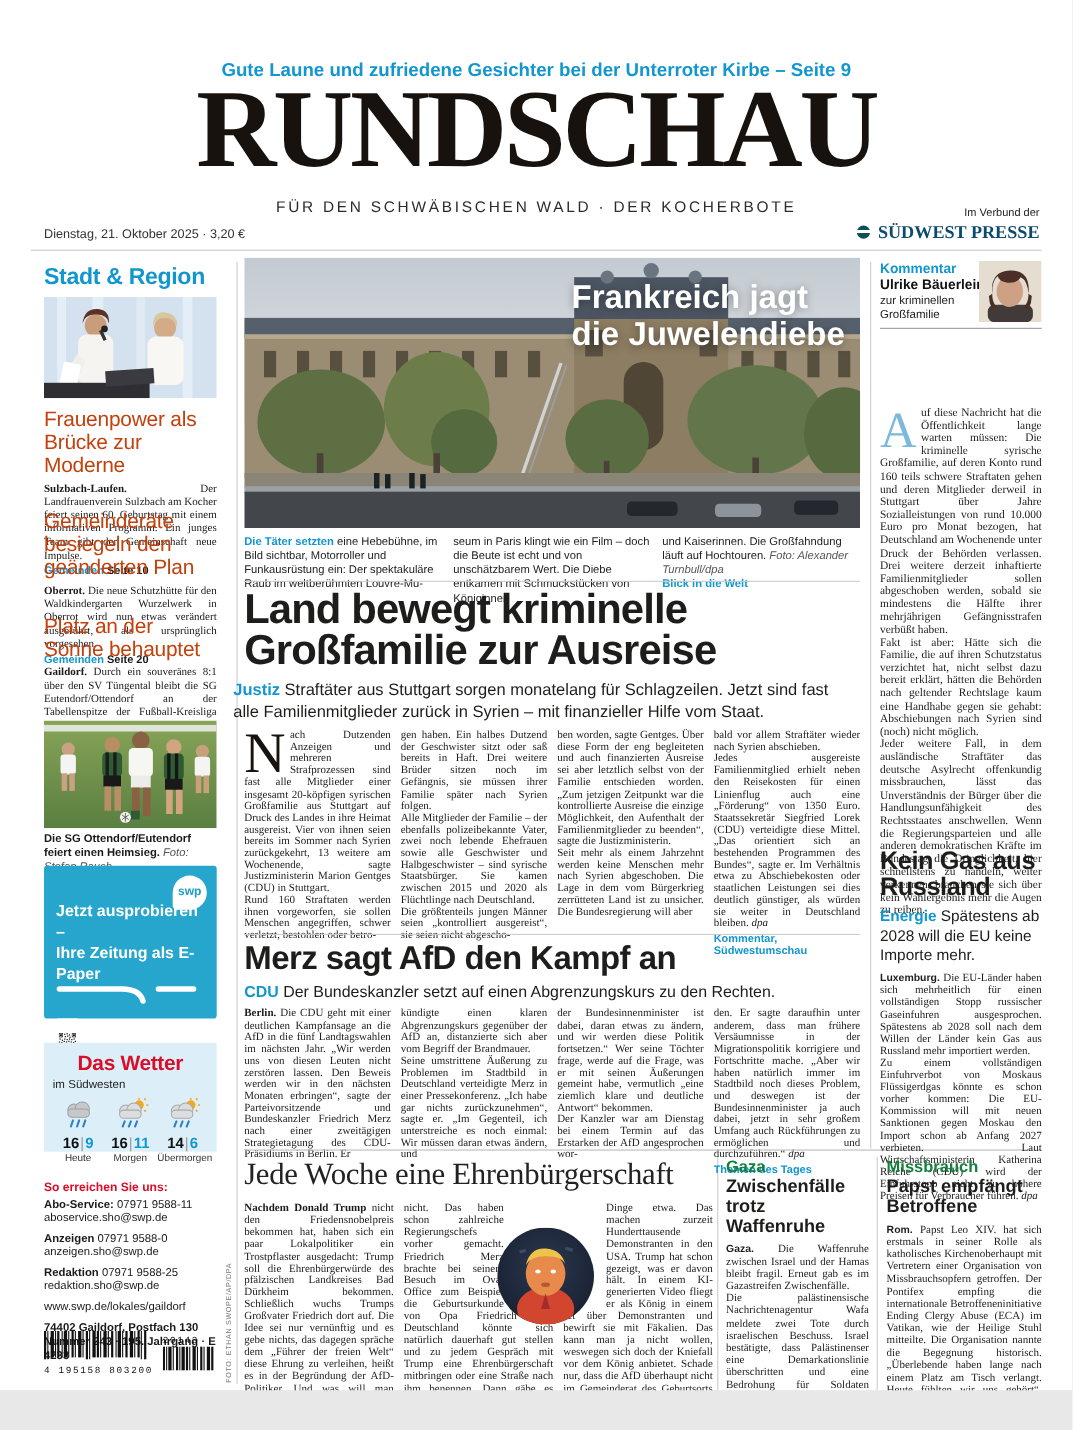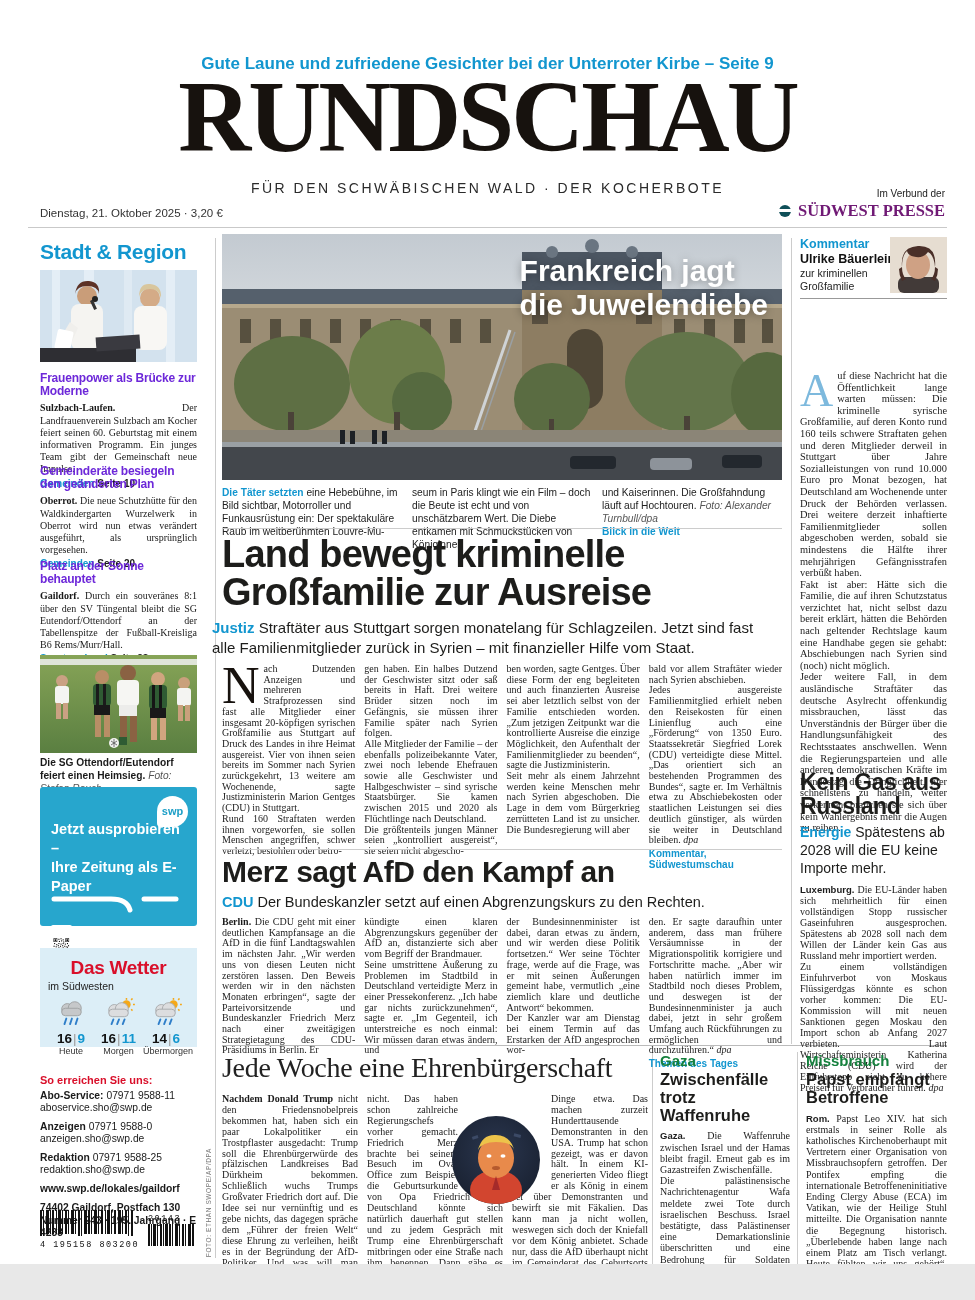--- a/index.html
+++ b/index.html
@@ -13,21 +13,21 @@
             font-size:17px; font-weight:bold; color:#1296cf; }
   .masthead { position:absolute; top:64px; left:0; width:100%; text-align:center;
               font-family:"Liberation Serif", serif; font-weight:bold; font-size:101px;
               line-height:1.05; letter-spacing:-3px; color:#17120e; }
   .tagline { position:absolute; top:180px; left:0; width:100%; text-align:center;
              font-size:14px; letter-spacing:2.5px; color:#2b2b2b; }
   .dateline { position:absolute; top:207px; left:40px; font-size:11.5px; color:#333; }
   .partner { position:absolute; top:188px; right:30px; text-align:right; }
   .partner-prefix { font-size:10px; color:#222; margin-bottom:2px; }
   .partner-logo { display:flex; align-items:center; gap:7px; justify-content:flex-end;
-                  font-family:"Liberation Serif", serif; font-weight:bold; font-size:16.5px; color:#701a75; }
+                  font-family:"Liberation Serif", serif; font-weight:bold; font-size:16.5px; color:#0c4a6e; }
   .sp-dot { display:inline-block; width:12px; height:12px; border-radius:50%;
             background:linear-gradient(#0f4f58 0 4px, #ffffff 4px 7px, #0f4f58 7px 100%); }
   .rule { background:#c9c9c9; }
   .rule-top { position:absolute; top:227px; left:28px; width:919px; height:1px; }
   .vrule { position:absolute; width:1px; background:#cccccc; }
   .v1 { left:215px; top:238px; height:1020px; }
   .v2 { left:791px; top:238px; height:806px; }
   .v3 { left:652px; top:1052px; height:212px; }
   .v4 { left:797px; top:1052px; height:212px; }
   .hrule2 { position:absolute; left:222px; width:560px; height:1px; background:#cccccc; }
@@ -35,21 +35,21 @@
   .pre { white-space:pre-line; }
   .blue { color:#1296cf; }
   .lead-in { font-weight:bold; }
   .dpa { font-style:italic; }
 
   
   .sb { left:40px; width:157px; }
   .sb-title { top:240px; font-size:21px; font-weight:bold; color:#1296cf; letter-spacing:-0.3px; }
   .sb-photo1 { top:270px; height:92px; }
   .sb-photo1 svg, .sb-photo2 svg { display:block; }
-  .teaser h3 { font-size:12px; line-height:1.1; font-weight:bold; color:#6d28d9; margin-bottom:4px; letter-spacing:-0.2px; }
+  .teaser h3 { font-size:19px; line-height:1.1; font-weight:normal; color:#c2410c; margin-bottom:4px; letter-spacing:-0.2px; }
   .teaser p { font-family:Liberation Serif, serif; font-size:10px; line-height:1.22; text-align:justify; }
   .teaser .tlink { font-size:10px; font-weight:bold; margin-top:2px; }
   .sb-t1 { top:372px; } .sb-t2 { top:465px; } .sb-t3 { top:560px; }
   .sb-photo2 { top:655px; }
   .sb-cap { font-size:10.2px; line-height:1.25; margin-top:4px; }
   .sb-cap .credit { font-style:italic; color:#555; font-weight:normal; }
   .sb-ad { top:787px; height:139px; background:#27a6cd; border-radius:3px; padding:11px 11px; color:#fff; }
   .swp-bubble { position:absolute; top:9px; right:9px; width:31px; height:31px; border-radius:50% 50% 50% 4px;
                 background:#ffffff; color:#1b9ec6; font-weight:bold; font-size:11px; line-height:31px; text-align:center; }
   .ad-title { margin-top:22px; font-size:14.5px; font-weight:bold; line-height:1.3; }
@@ -63,21 +63,21 @@
   .w-row { display:flex; justify-content:space-between; margin-top:6px; }
   .w-day { width:46px; text-align:center; }
   .w-temp { font-size:13.5px; font-weight:bold; color:#111; margin-top:1px; }
   .w-temp .lo { color:#1296cf; }
   .w-temp .sep { color:#999; font-weight:normal; padding:0 1px; }
   .w-label { font-size:9px; color:#333; }
   .sb-contact { top:1062px; font-size:10.3px; line-height:12px;margin-top:12px; }
   .c-head { color:#d90f2a; font-weight:bold; font-size:11px; margin-bottom:4px; }
   .c-grp { margin-bottom:7px; }
   .c-bold { font-weight:bold; }
-  .c-web { font-weight:bold; margin:2px 0 7px; }
+  .c-web { font-weight:normal; margin:2px 0 7px; }
   .c-addr { font-weight:bold; line-height:12.5px; }
   .sb-barcode { top:1210px; display:flex; gap:9px; align-items:flex-end; }
   .bc-digits { font-family:"Liberation Mono", monospace; font-size:8.5px; letter-spacing:1.5px; color:#111; }
   .bc2 { text-align:left; }
 
   
   .lead-photo { left:222px; top:234px; width:560px; height:246px; overflow:hidden; }
   .photo-overlay { position:absolute; top:20px; right:14px; color:#ffffff; font-size:30px; font-weight:bold;
                    line-height:1.13; text-align:left; text-shadow:0 1px 8px rgba(0,0,0,0.35); }
   .caption-row { left:222px; top:486px; width:560px; display:flex; gap:10px;

